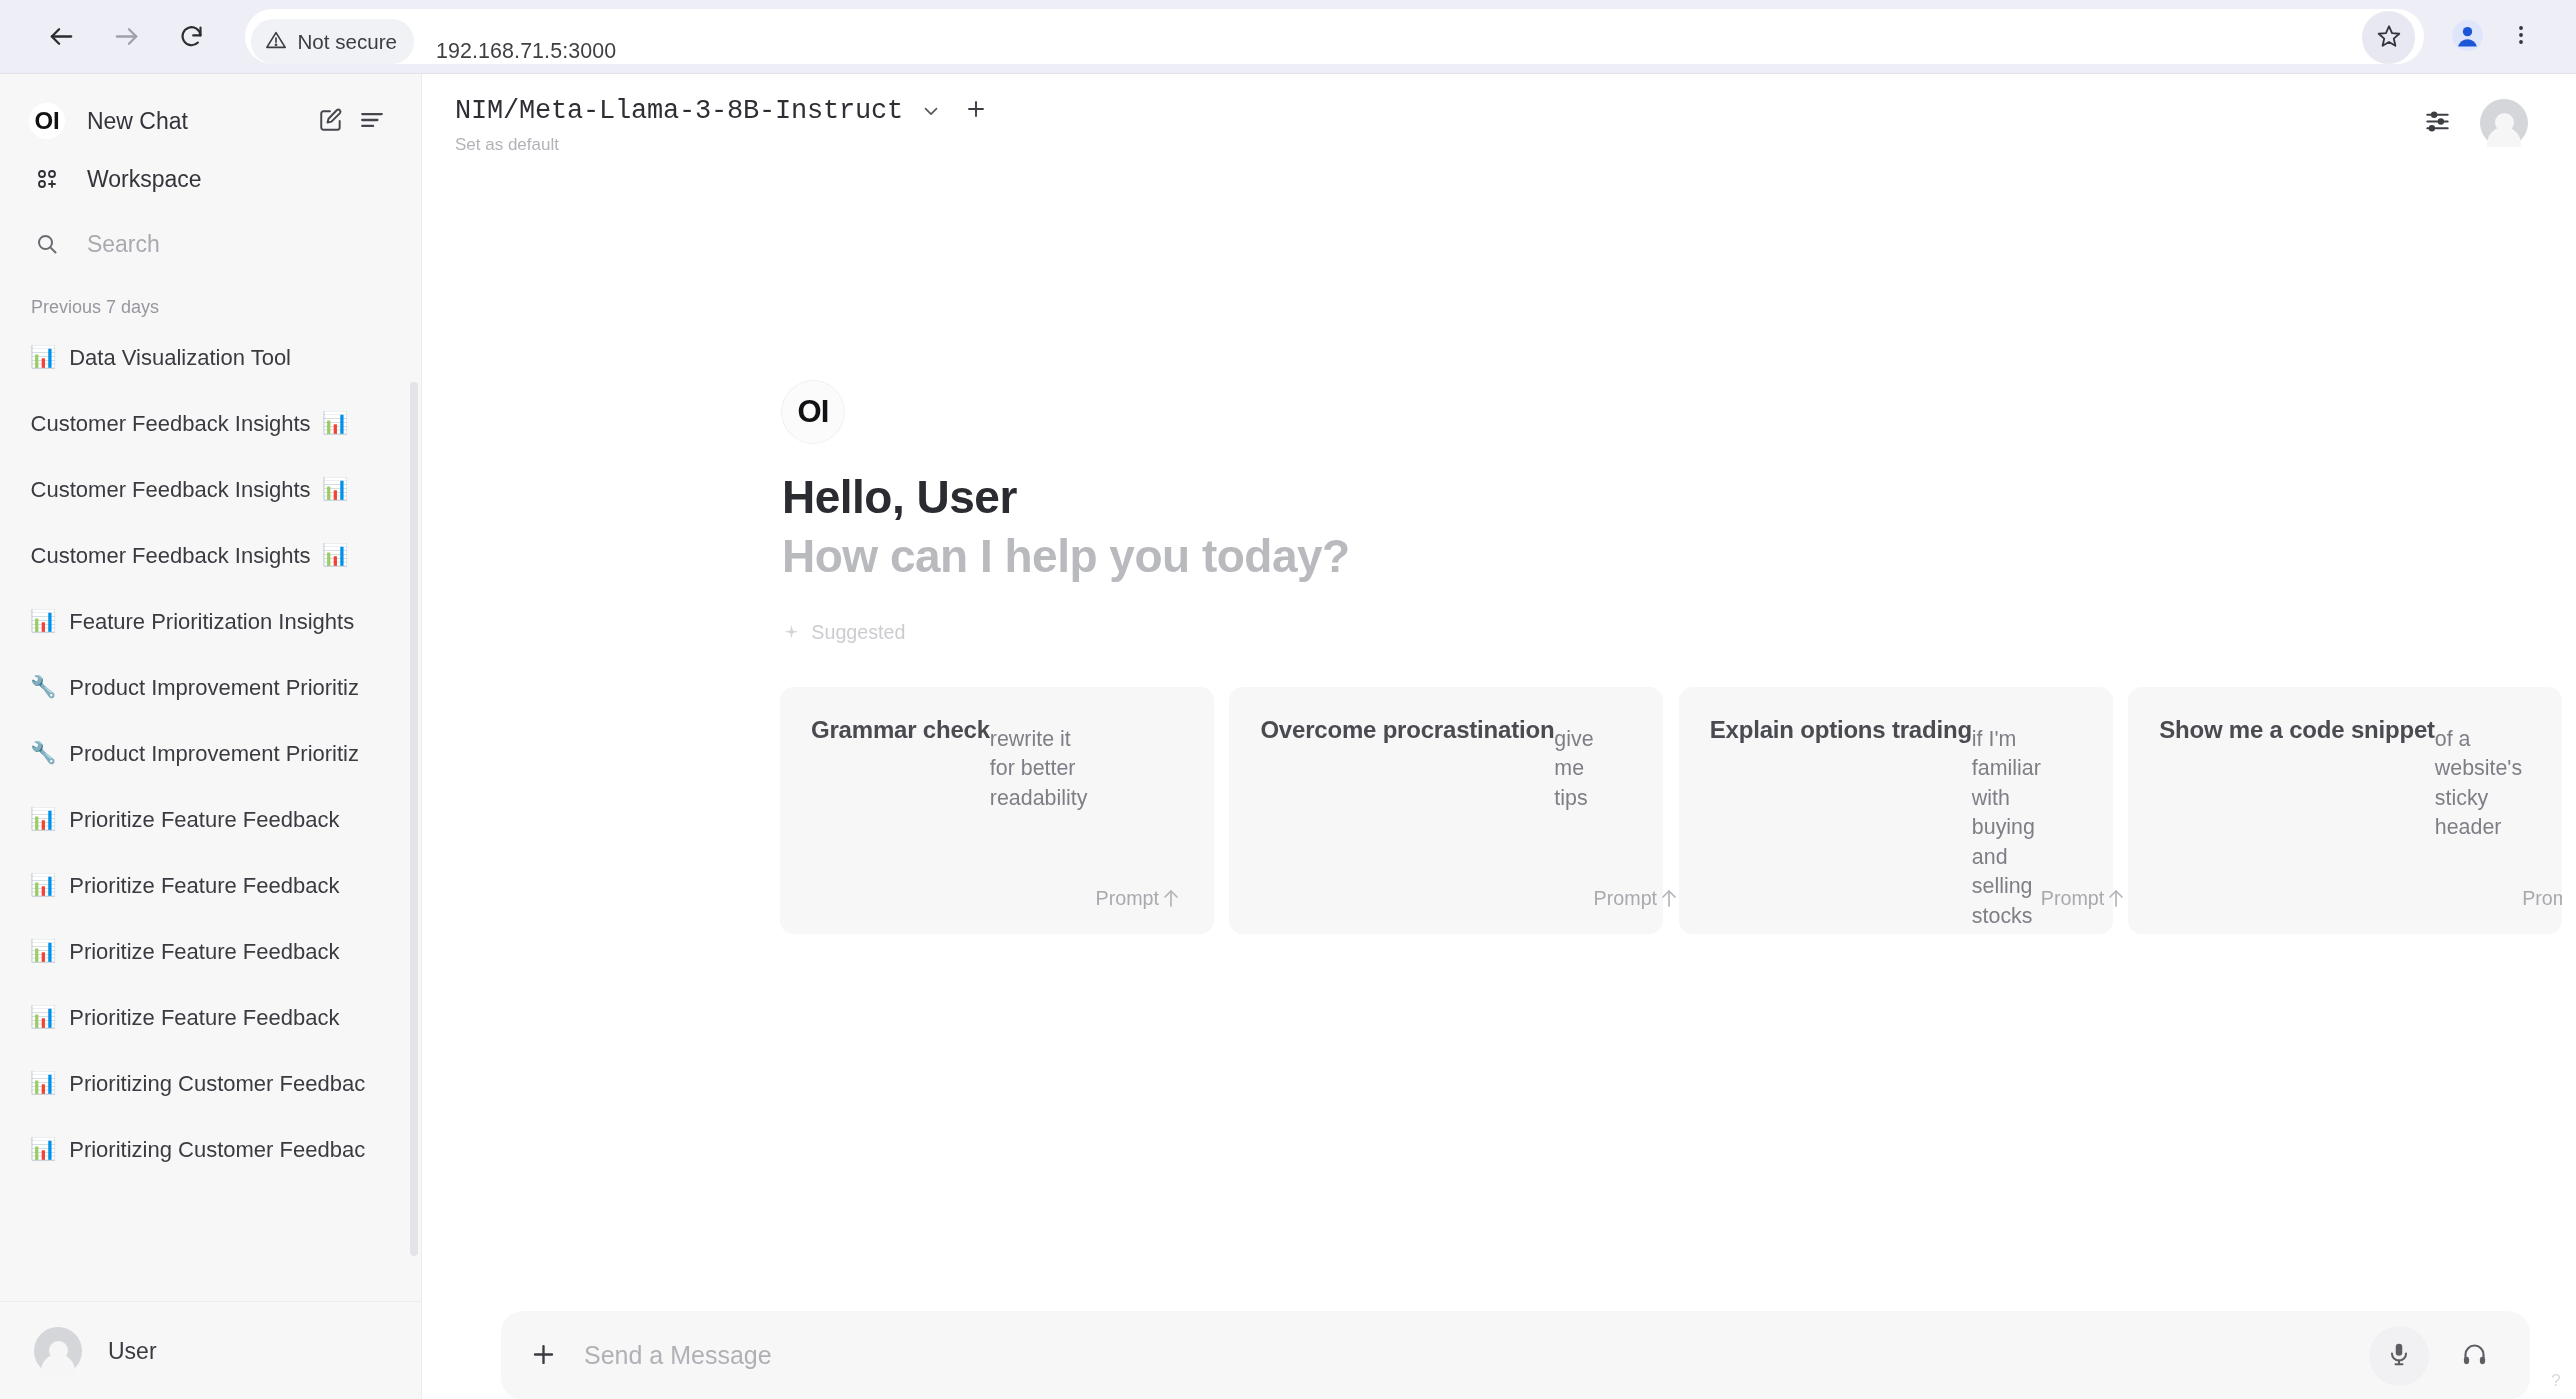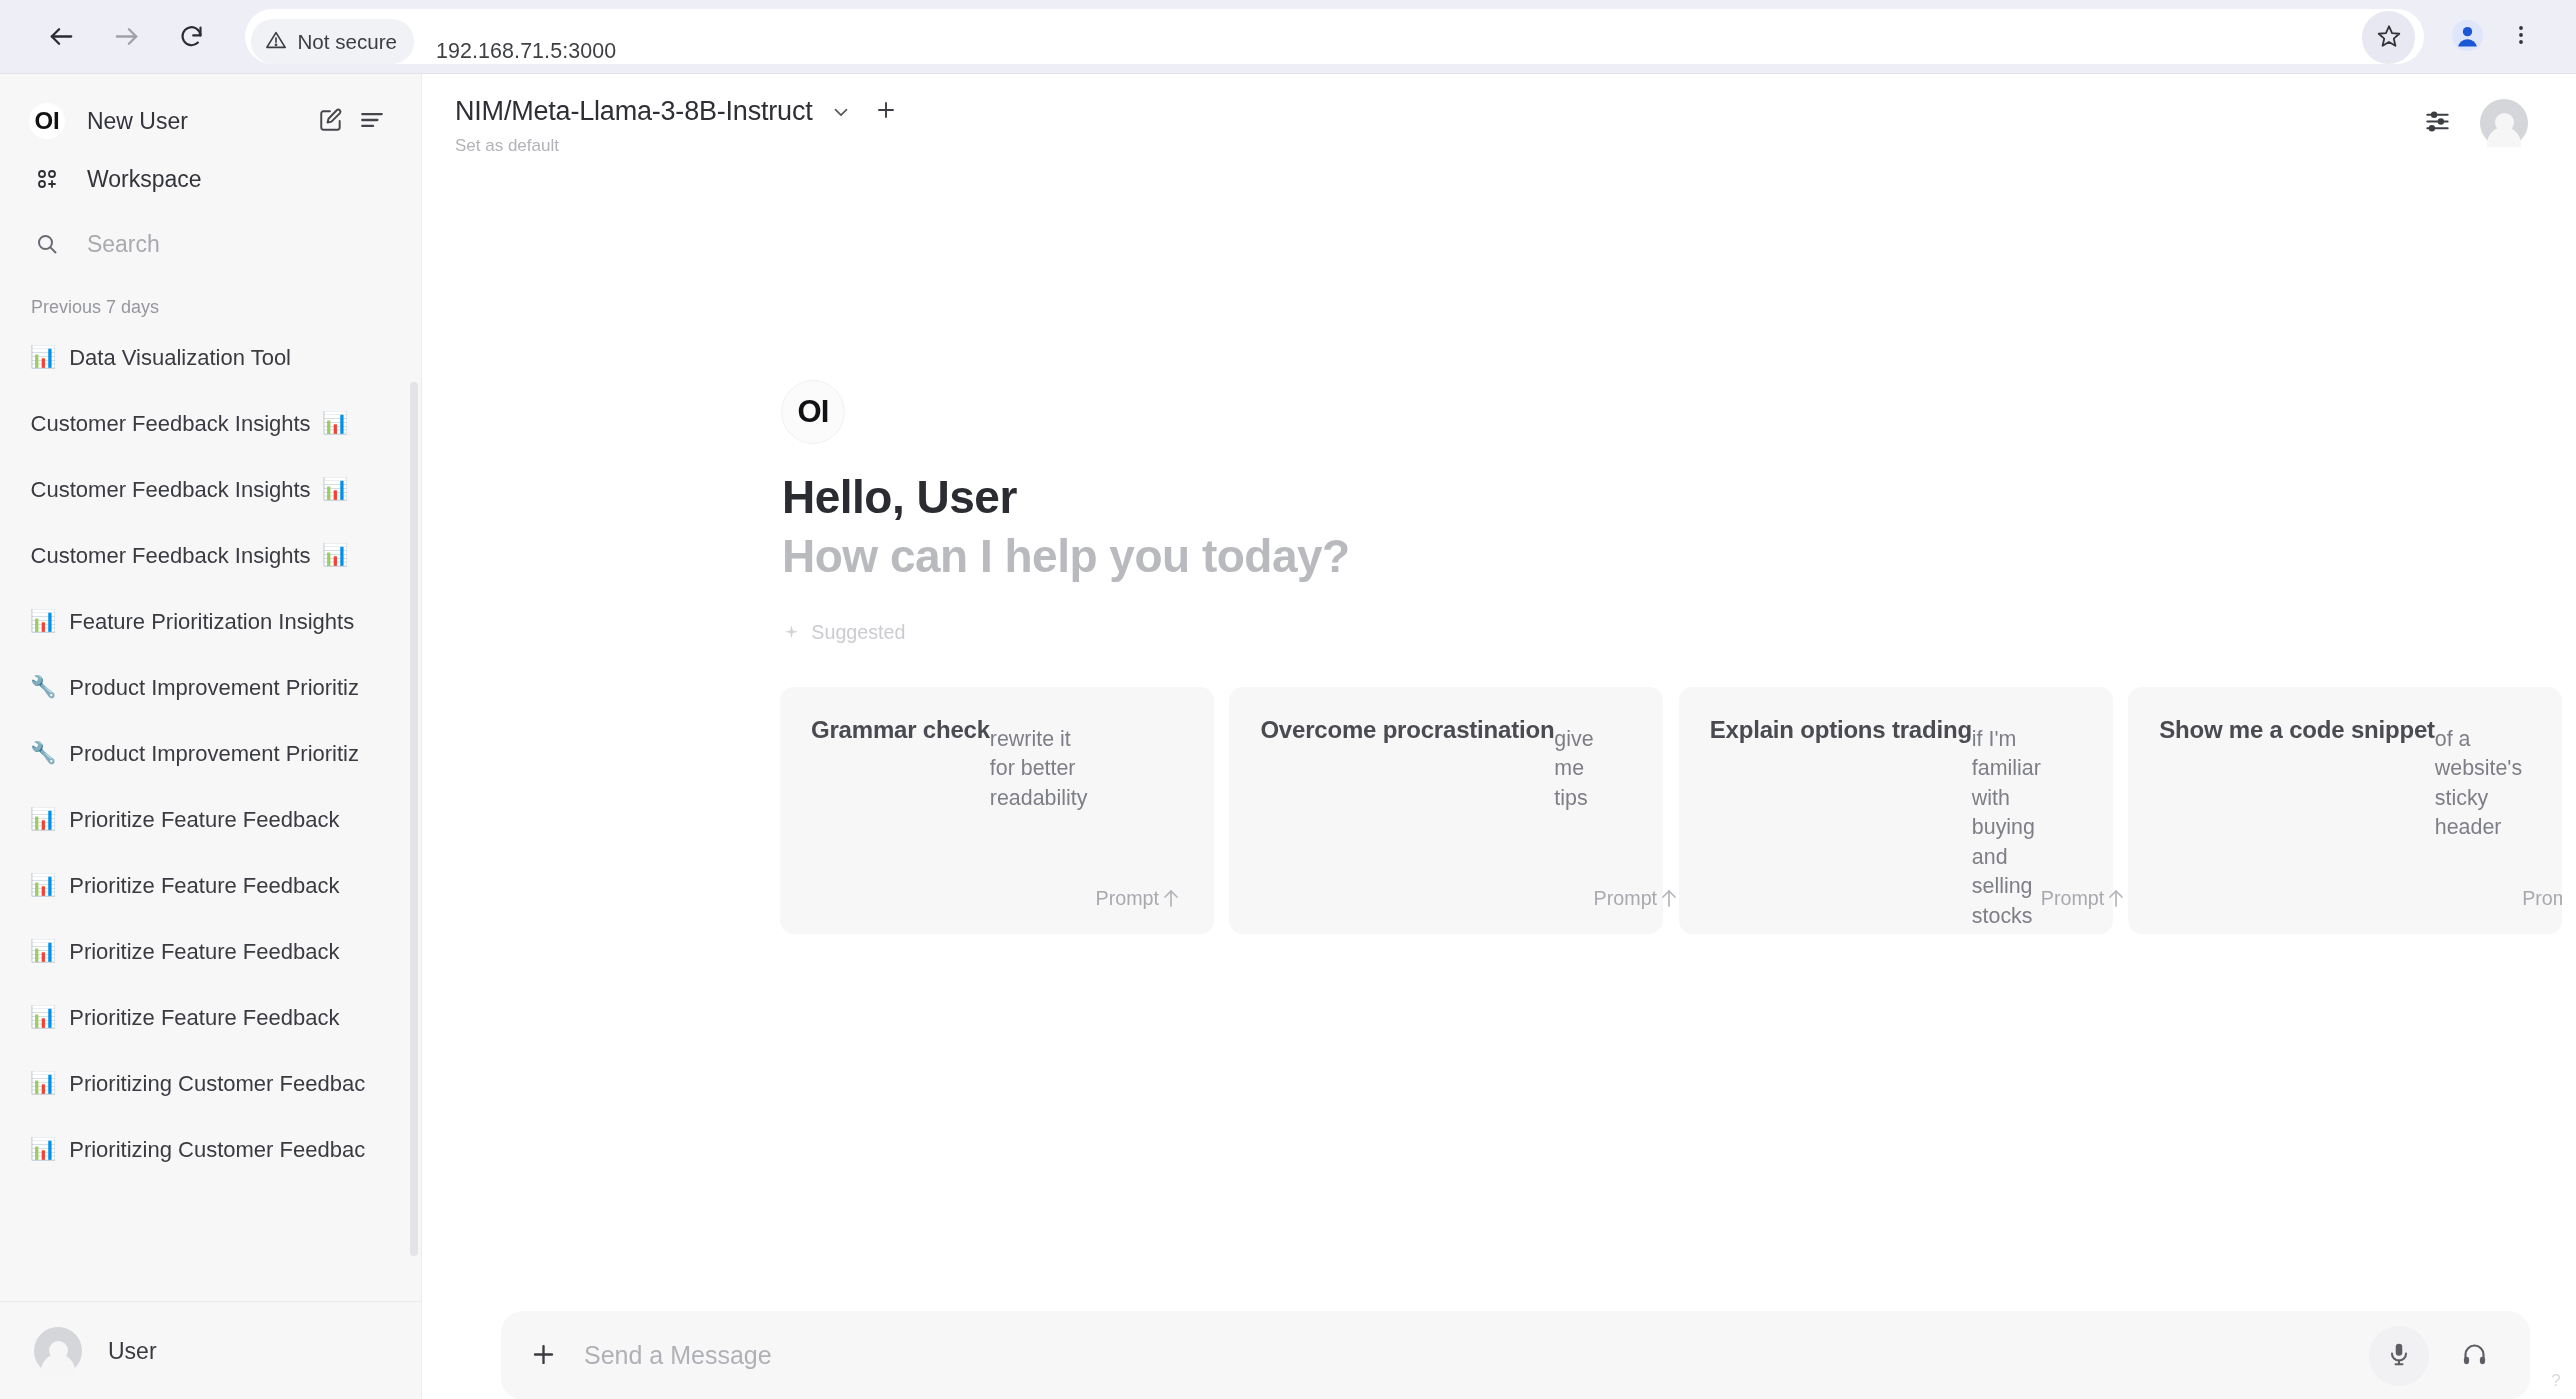--- a/index.html
+++ b/index.html
@@ -224,21 +224,21 @@
     overflow: hidden;
   }
   #main-header {
     height: 103px;
     display: flex;
     align-items: flex-start;
     padding: 22px 48px 0 33px;
     flex-shrink: 0;
   }
   #model-block { display: flex; flex-direction: column; }
-  #model-row { display: flex; align-items: center; gap: 0; }
+  #model-row { display: flex; align-items: center; gap: 0; font-family: Liberation Mono, monospace; }
   #model-name {
     font-size: 27px;
     color: #2e2f35;
     font-weight: 400;
     letter-spacing: -0.2px;
   }
   #model-chevron { margin-left: 17px; color: #55565c; display:flex; align-items:center;}
   #model-plus { margin-left: 22px; color: #3c3d43; display:flex; align-items:center;}
   #set-default {
     margin-top: 9.4px;
@@ -454,21 +454,21 @@
   </div>
 </div>
 
 <div id="app">
 
   <div id="sidebar">
     <div id="sidebar-top">
 
       <div class="side-row" id="new-chat-row">
         <div id="oi-logo">OI</div>
-        <span id="new-chat-label">New User</span>
+        <span id="new-chat-label">New Chat</span>
         <div class="head-icon">
           <span>
             <svg width="26" height="26" viewBox="0 0 24 24" fill="none" stroke="currentColor" stroke-width="1.8" stroke-linecap="round" stroke-linejoin="round">
                 <path d="M20 13v6a2 2 0 0 1-2 2H5a2 2 0 0 1-2-2V6a2 2 0 0 1 2-2h6"></path>
                 <path d="M17.5 2.8a2 2 0 0 1 2.8 2.8L12.4 13.5l-3.6.9.9-3.6z"></path>
               </svg>
           </span>
         </div>
         <div class="head-icon">
           <span>

